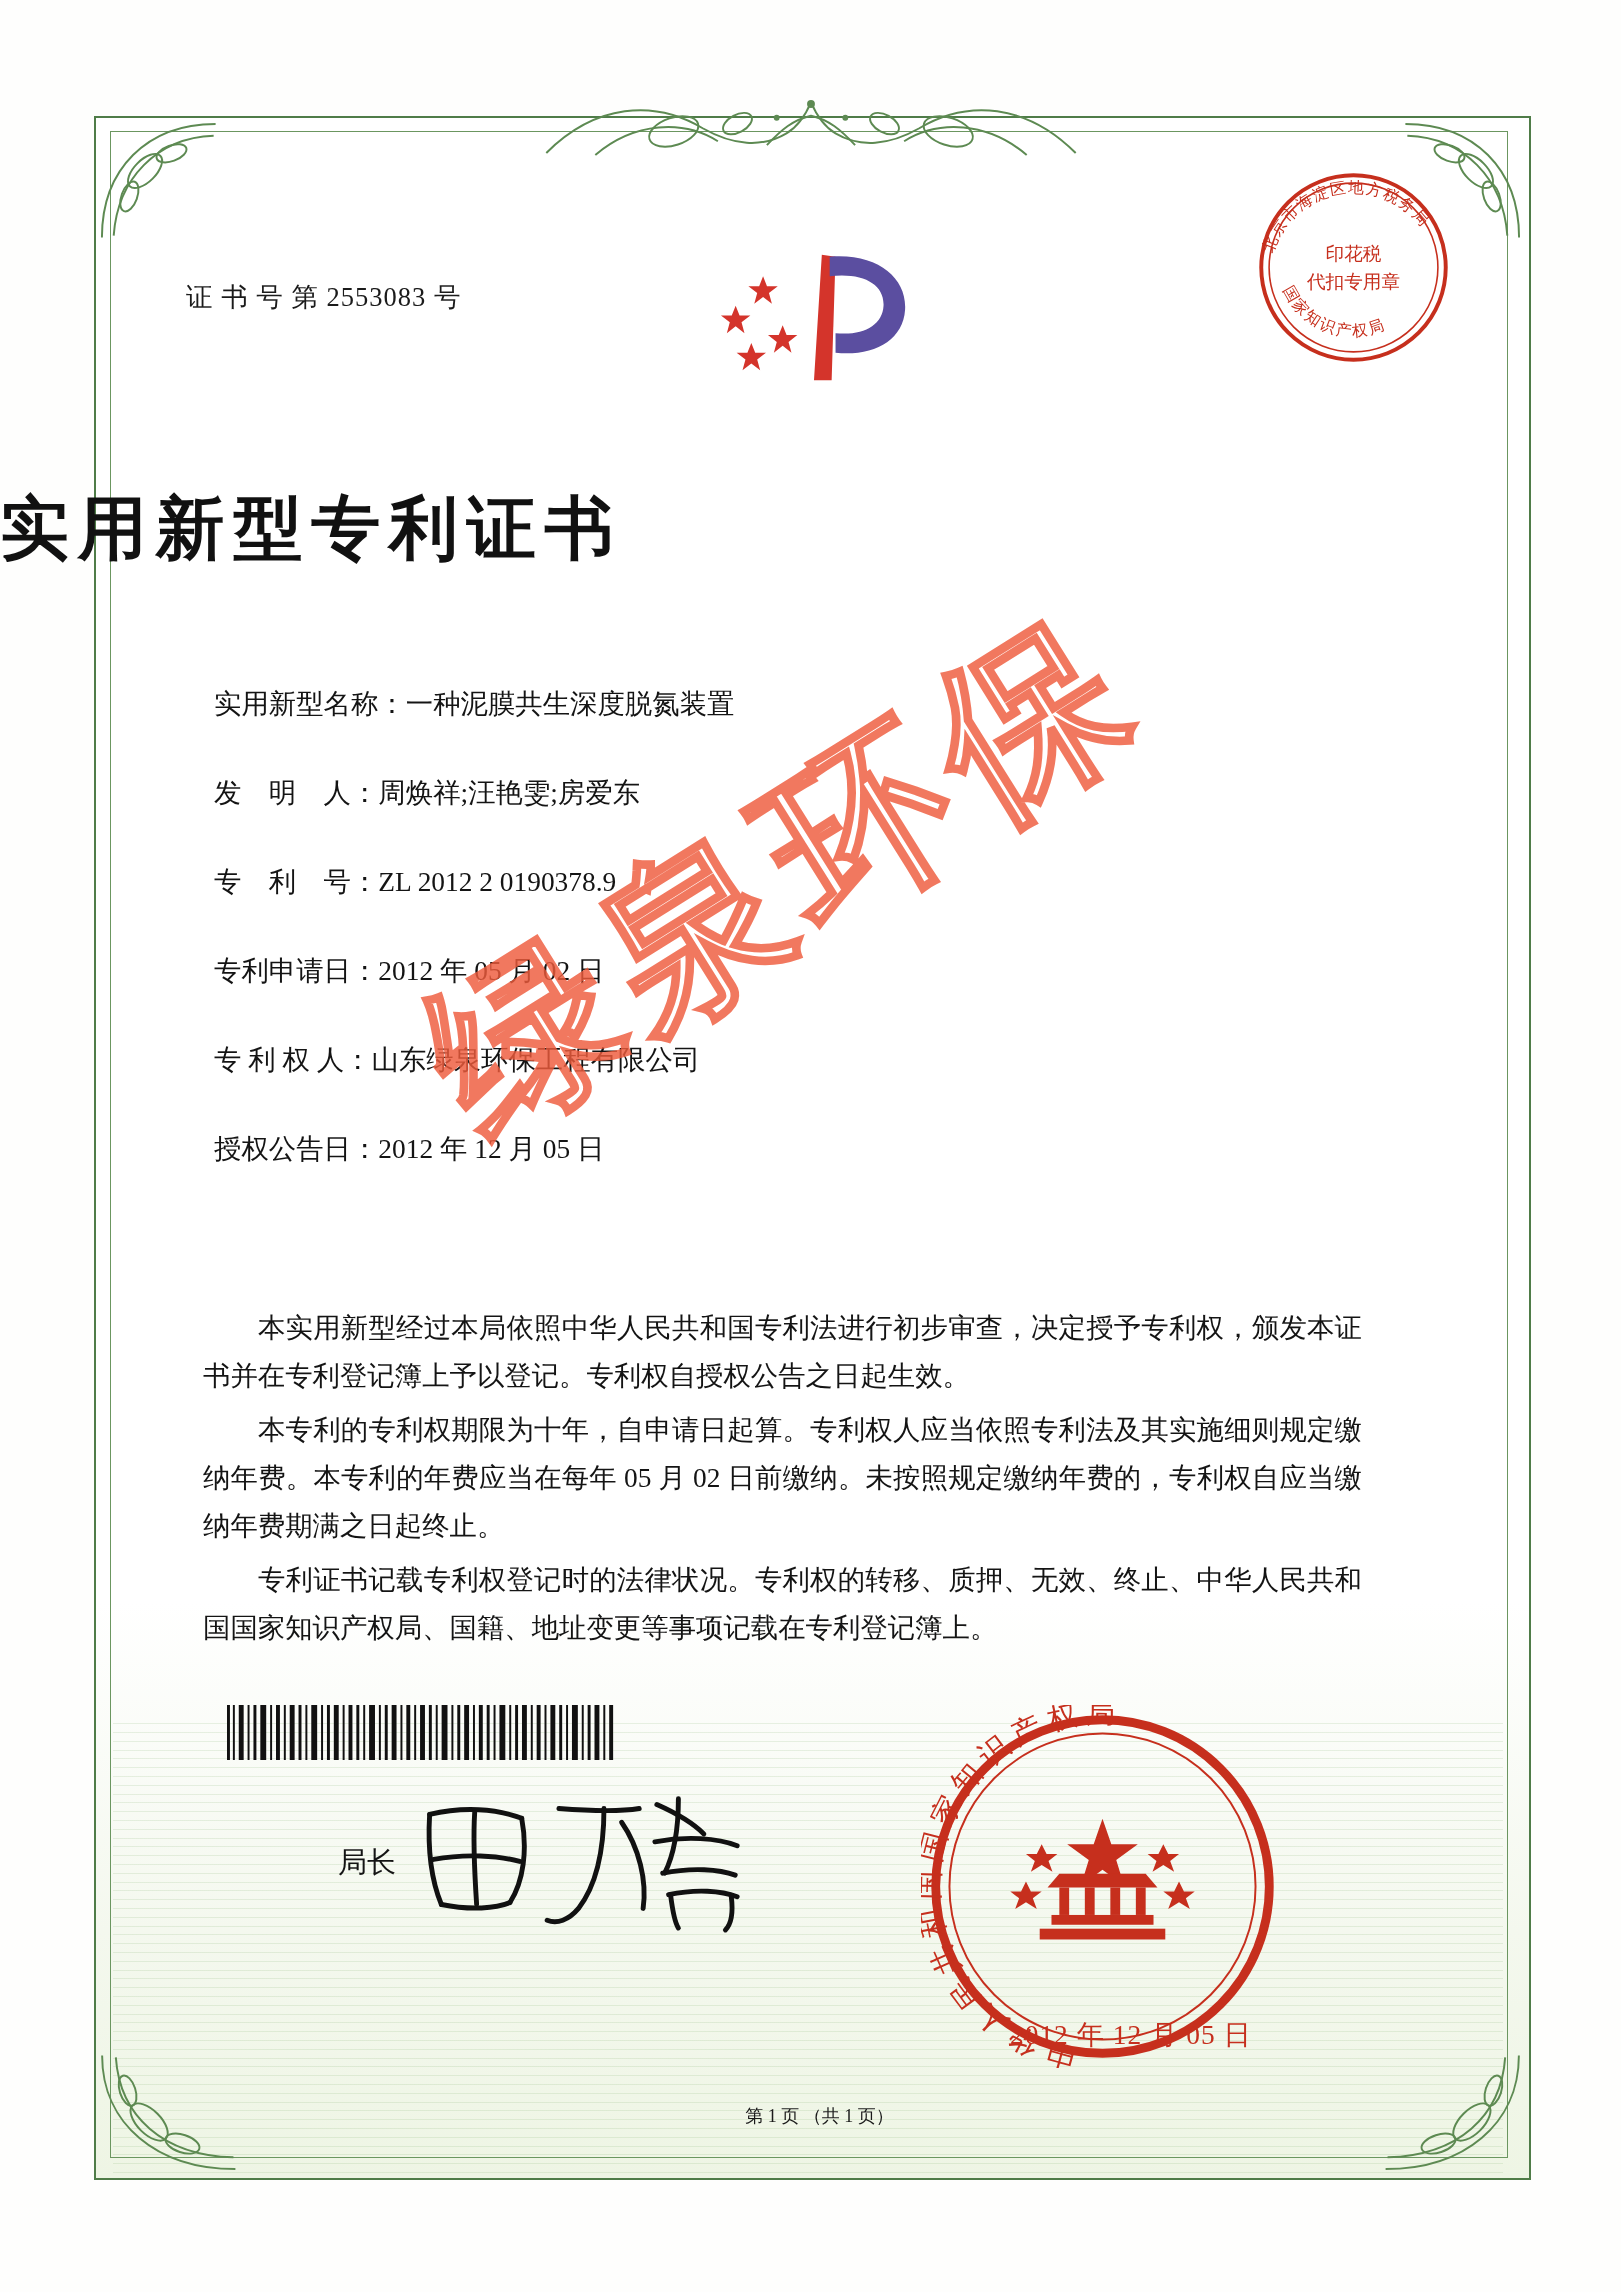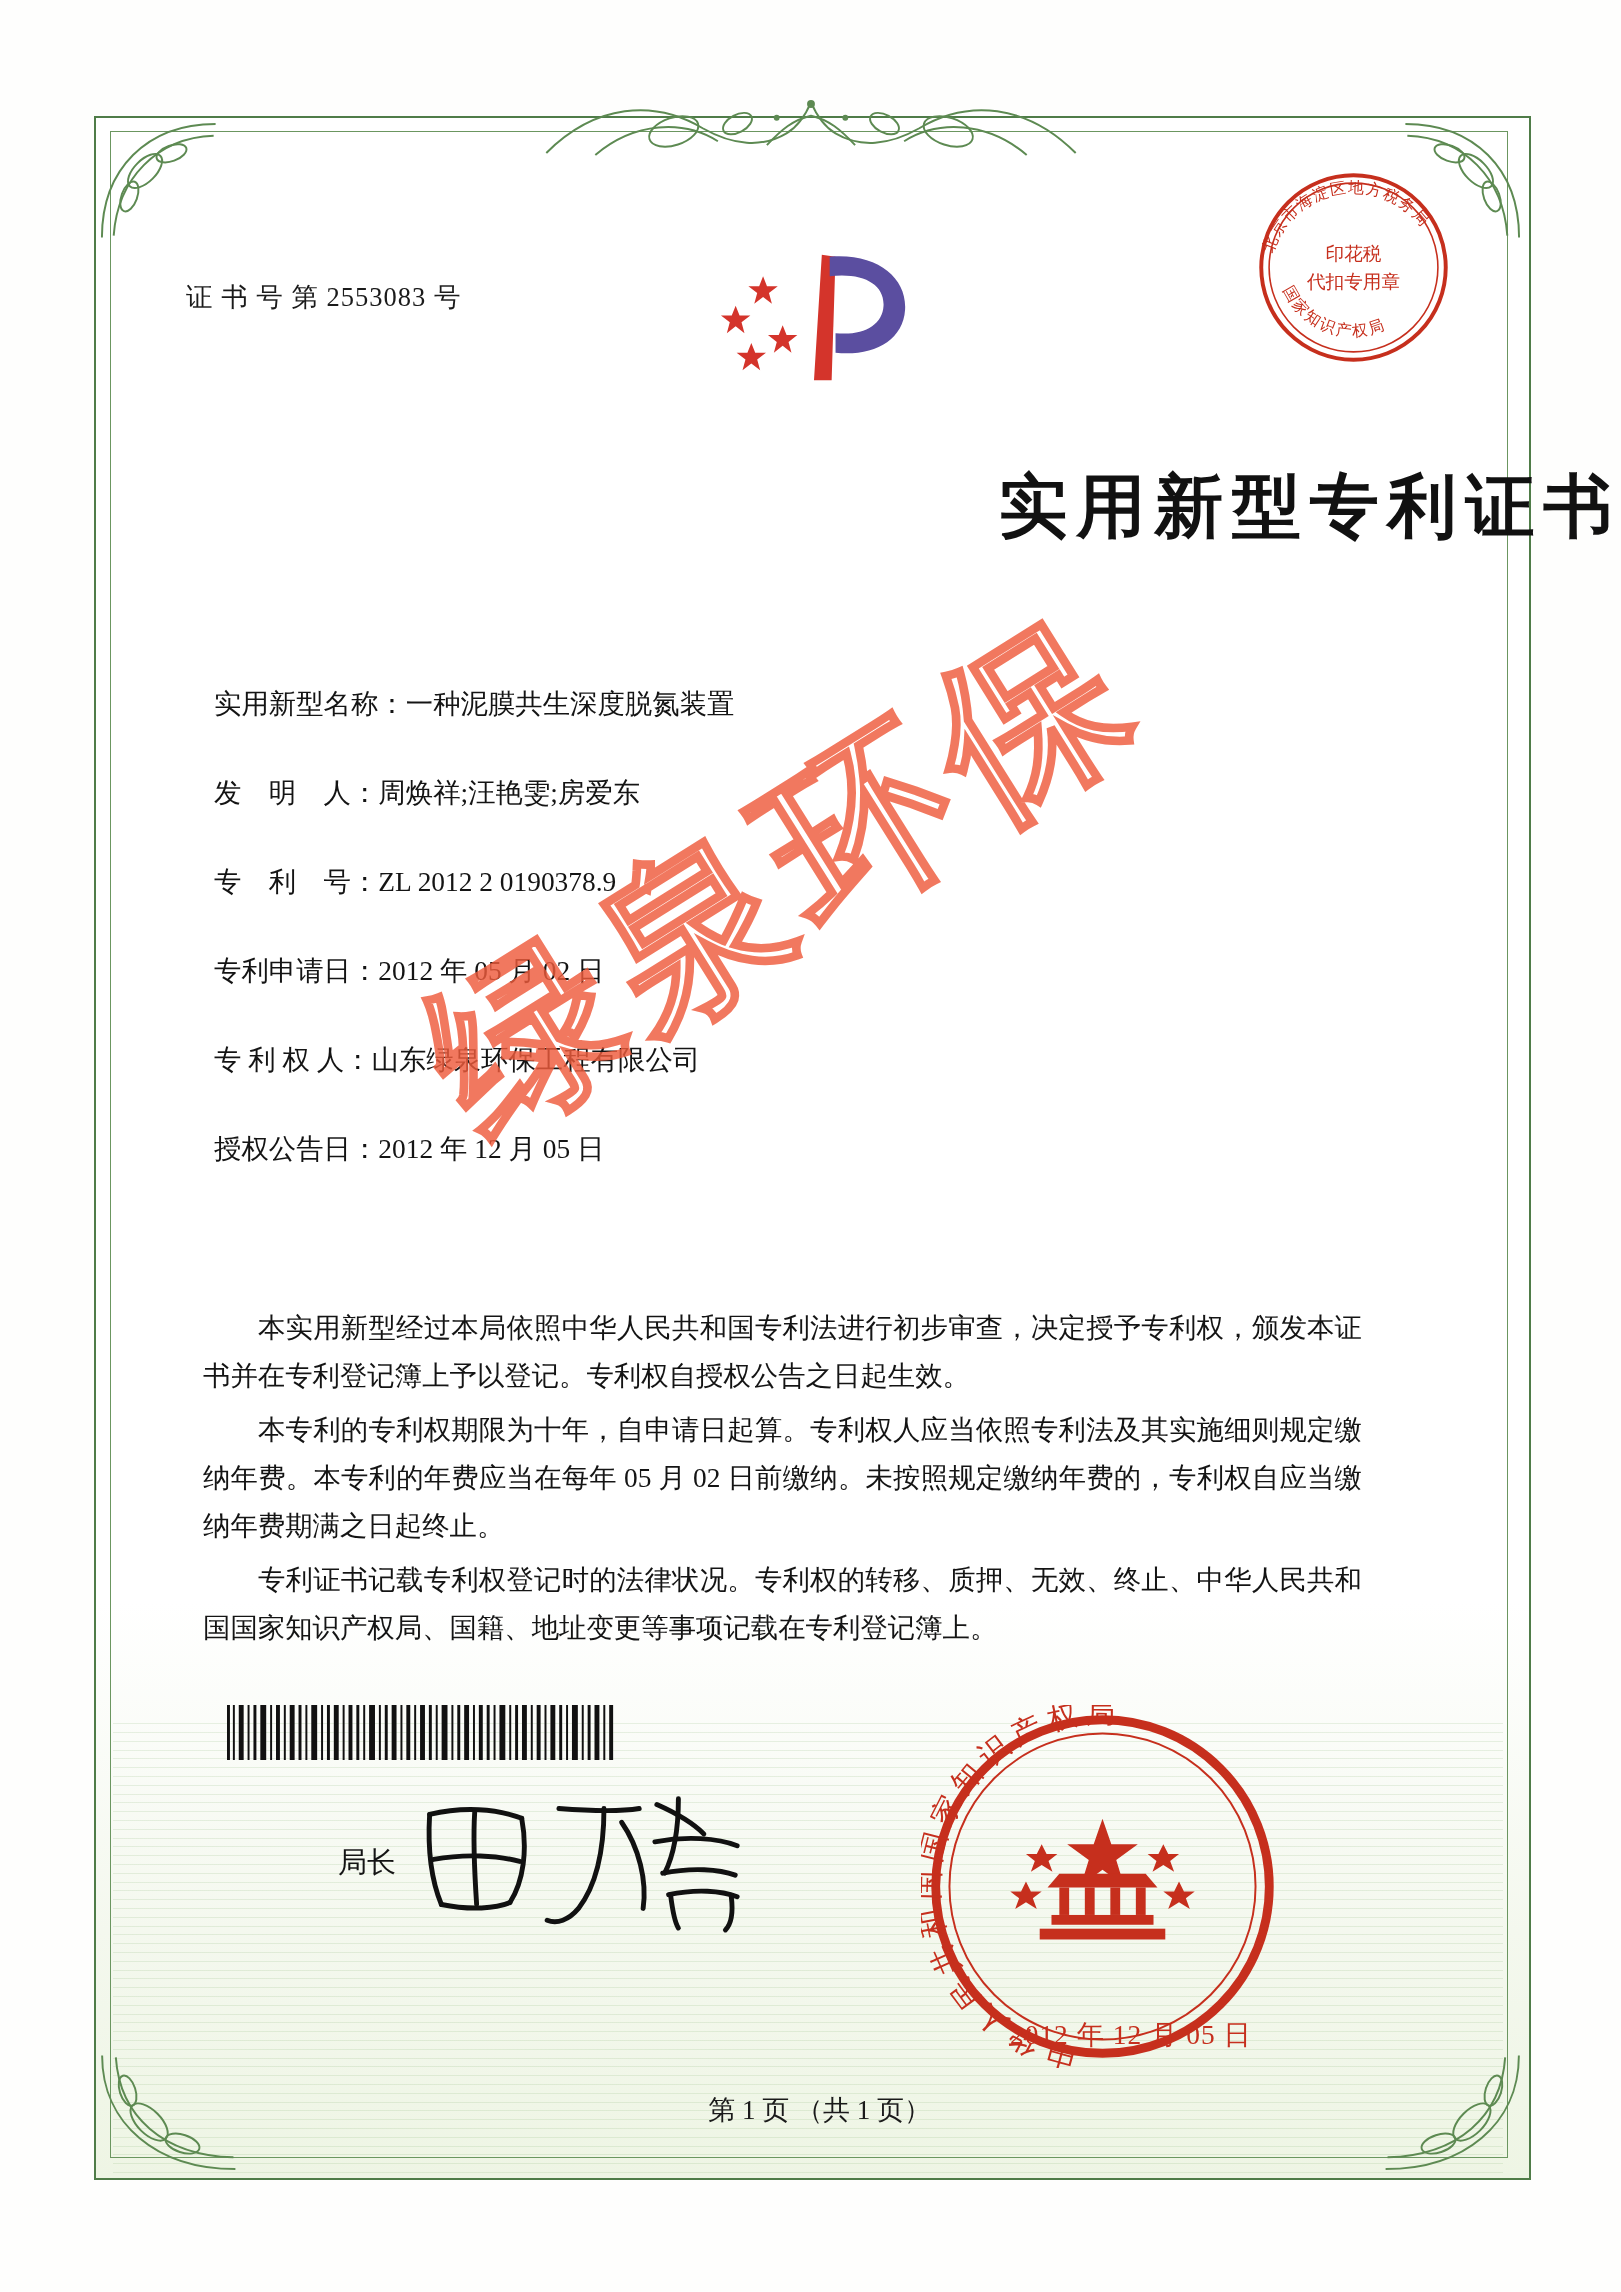--- a/index.html
+++ b/index.html
@@ -100,22 +100,22 @@
     right: 162px;
     top: 162px;
     width: 211px;
     height: 211px;
   }
 
   
   .title {
     position: absolute;
     left: 0; right: 0;
-    top: 461px;
-    text-align: right;
+    top: 483px;
+    text-align: left;
     font-size: 69px;
     font-weight: bold;
     letter-spacing: 8.8px;
     color: #111;
     font-family: "DejaVu Serif", "Liberation Serif", serif;
   }
 
   
   .fields {
     position: absolute;
@@ -214,21 +214,21 @@
     -webkit-text-stroke: 2.9px #ef5b3c;
     color: transparent;
   }
 
   
   .footer {
     position: absolute;
     left: 18px; right: 0;
     bottom: 165px;
     text-align: center;
-    font-size: 27px;
+    font-size: 18px;
     color: #1a1a1a;
   }
 </style>
 </head>
 <body>
 
 <div class="page">
 
   <div class="outer-border"></div>
   <div class="inner-border"></div>

